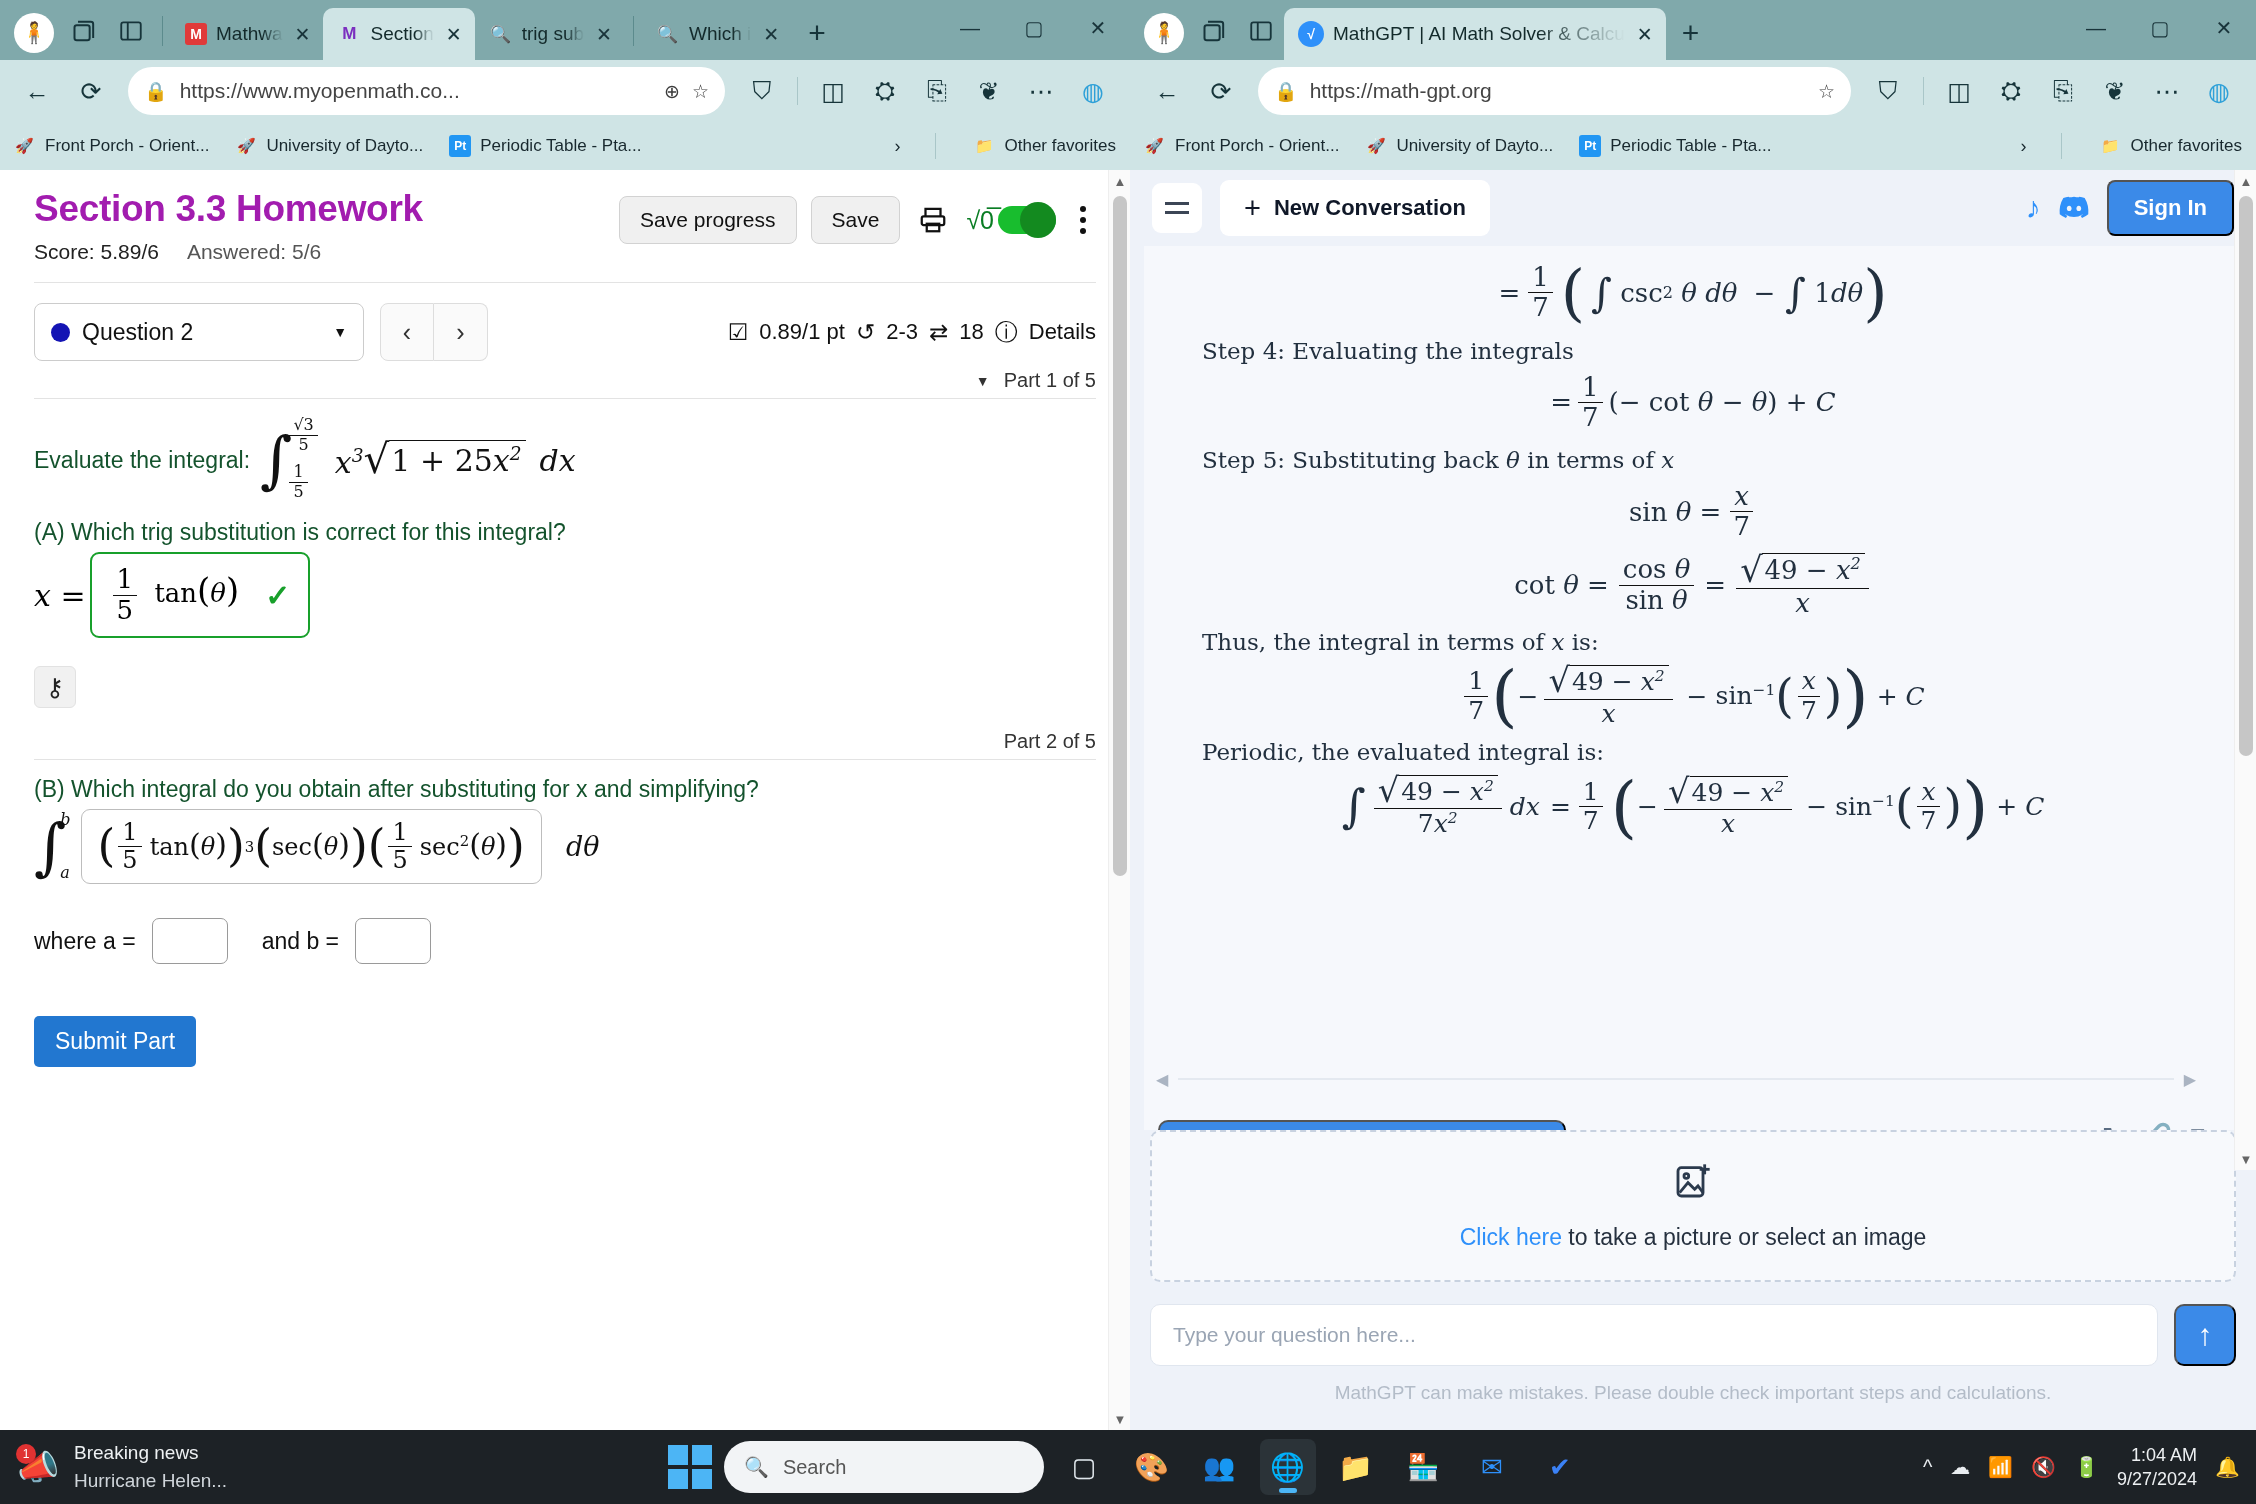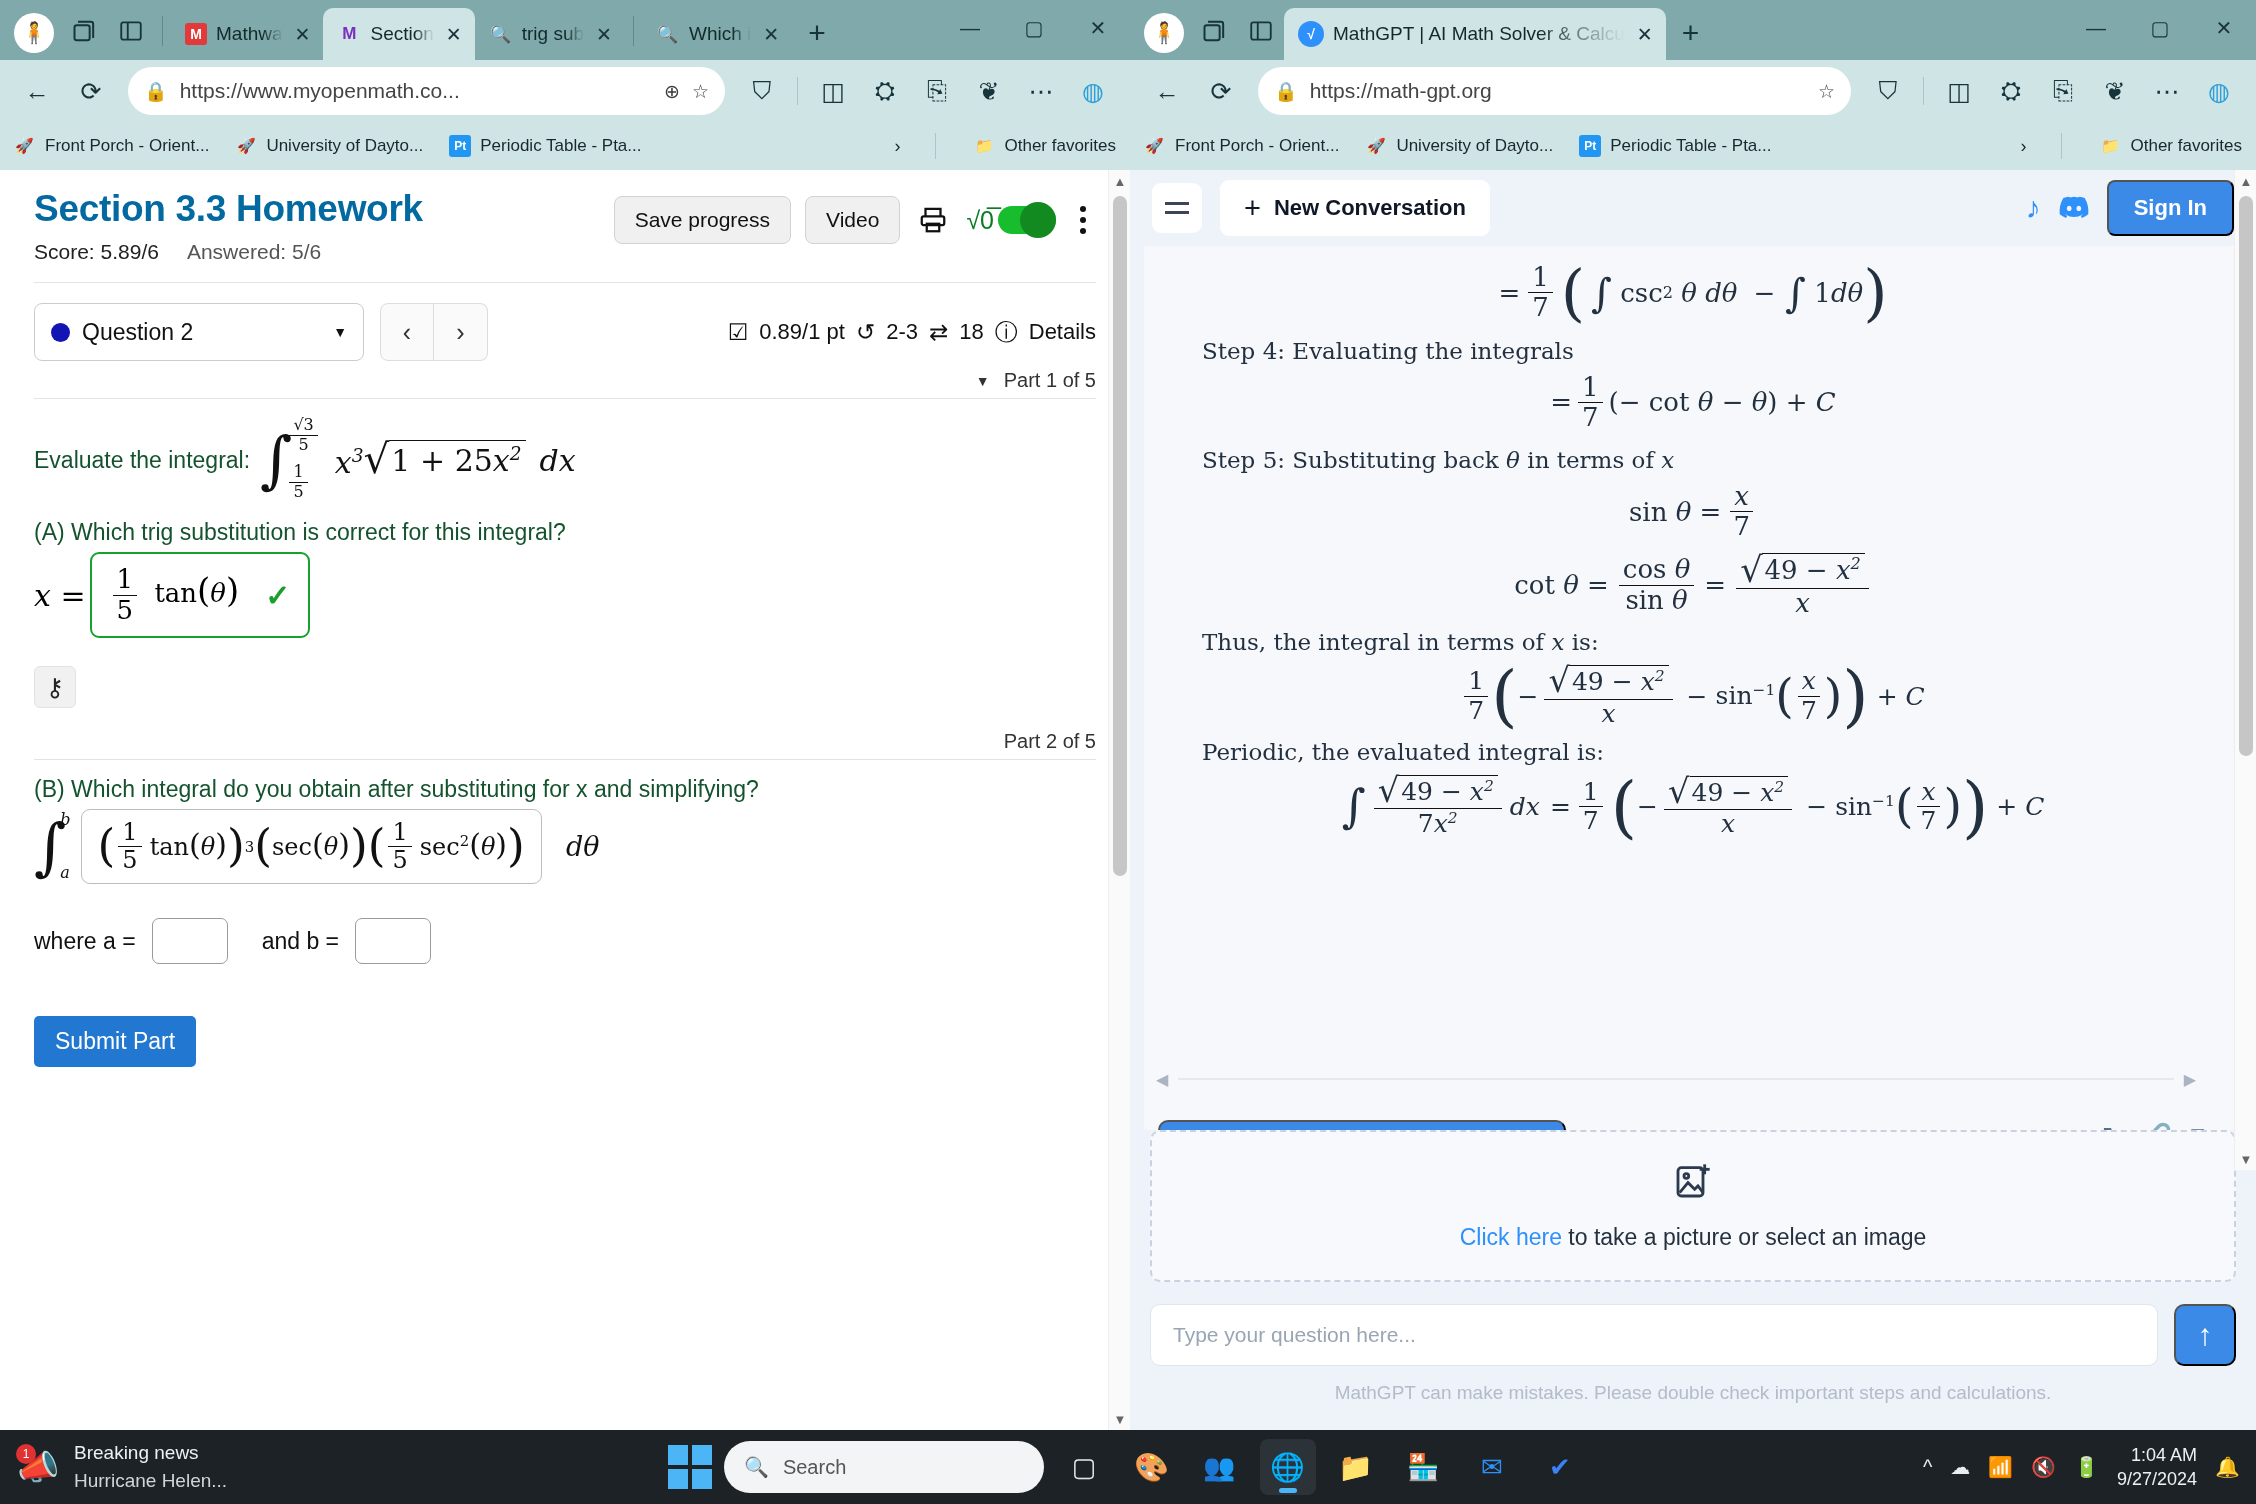--- a/index.html
+++ b/index.html
@@ -64,21 +64,21 @@
   .bm-ico { width: 22px; height: 22px; display: flex; align-items: center; justify-content: center; font-size: 15px; }
   .bm-pt { background: #2196f3; color: #fff; border-radius: 3px; font-size: 12px; font-weight: bold; }
   .bm-spacer { flex: 1; }
   .bm-chev { font-size: 18px; padding: 0 8px; }
   .bm-sep { width: 1px; height: 26px; background: #a9c6c8; }
 
   
   .mom-page { position: relative; height: 1260px; background: #fff; overflow: hidden; }
   .mom-inner { padding: 18px 34px 0 34px; }
   .mom-head { display: flex; align-items: flex-start; }
-  .mom-title { font-size: 37px; font-weight: bold; color: #0369a1; letter-spacing: -0.3px; }
+  .mom-title { font-size: 37px; font-weight: bold; color: #a21caf; letter-spacing: -0.3px; }
   .mom-score { margin-top: 10px; font-size: 21px; color: #222; display: flex; gap: 28px; }
   .mom-score .ans { color: #555; }
   .mom-headbtns { margin-left: auto; display: flex; align-items: center; gap: 14px; padding-top: 8px; }
   .btn-grey {
     background: #f0f0f0; border: 1px solid #d2d2d2; border-radius: 8px;
     font-size: 21px; padding: 11px 20px; color: #111;
   }
   .ic-btn { font-size: 27px; color: #111; padding: 0 4px; display: flex; align-items: center; }
   .tog-wrap { display: flex; align-items: center; gap: 4px; }
   .tog-sqrt { color: #0a7d24; font-size: 25px; }
@@ -299,21 +299,21 @@
         <div class="mom-head">
           <div>
             <div class="mom-title">Section 3.3 Homework</div>
             <div class="mom-score">
               <span>Score: 5.89/6</span>
               <span class="ans">Answered: 5/6</span>
             </div>
           </div>
           <div class="mom-headbtns">
             <button class="btn-grey">Save progress</button>
-            <button class="btn-grey">Video</button>
+            <button class="btn-grey">Save</button>
             <span class="ic-btn">
               <svg width="30" height="30" viewBox="0 0 24 24" fill="none" stroke="#111" stroke-width="1.8">
                   <path d="M6 9V3h12v6"></path>
                   <rect x="3" y="9" width="18" height="7" rx="1.5"></rect>
                   <rect x="7" y="15" width="10" height="6"></rect>
                 </svg>
             </span>
             <span class="tog-wrap">
               <span class="tog-sqrt">√0̅</span>
               <span class="toggle"></span>

